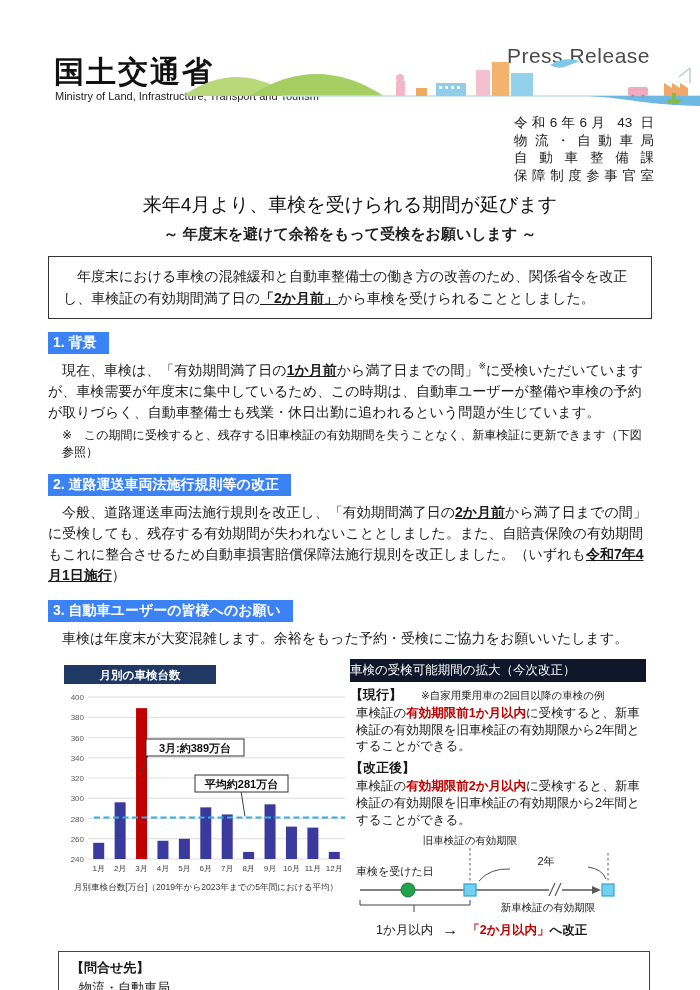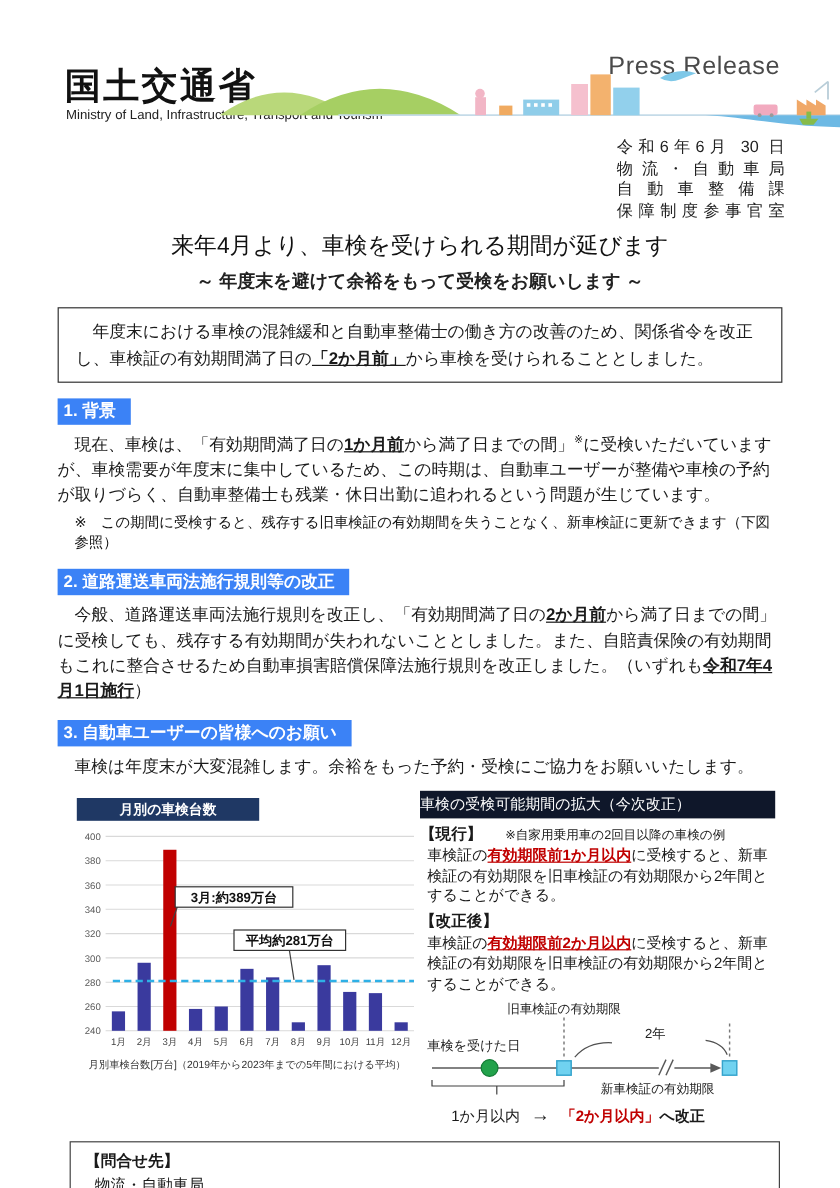--- a/index.html
+++ b/index.html
@@ -20,21 +20,21 @@
   
   .summary-box{margin:12px 48px 0;border:1.5px solid #333;padding:8px 14px;font-size:14px;line-height:1.6}
   
   .section{margin:13px 48px 0}
   .sec-heading{display:inline-block;background:#3b82f6;color:#fff;font-weight:bold;font-size:14px;padding:2px 12px 2px 5px}
   .sec-body{font-size:14px;line-height:1.52;margin:6px 0 0}
   .sec-note{font-size:12px;margin:3px 0 0;padding-left:14px;color:#111}
   
   .seg-b{font-weight:bold}
   .seg-b-u{font-weight:bold;text-decoration:underline}
-  .seg-red-u{color:#c00000;font-weight:bold;text-decoration:underline;-webkit-text-decoration-color:#c00000;text-decoration-color:#c00000}
+  .seg-red-u{color:#c00000;font-weight:bold;-webkit-text-decoration-color:#c00000;text-decoration-color:#c00000}
   .seg-red-b{color:#c00000;font-weight:bold}
   .seg-sup{vertical-align:super;font-size:.65em}
   
   .figures{display:flex;margin:10px 44px 0 58px;}
   .chart-col{width:292px}
   .right-panel{width:296px;font-size:12.5px}
   .panel-title{background:#0f172a;color:#fff;font-weight:normal;font-size:12.5px;text-align:left;padding:3px 0}
   .cr-row{display:flex;align-items:baseline;margin-top:4px}
   .cr-label{font-weight:bold;font-size:13px}
   .cr-note{font-size:10.5px;margin-left:19px;color:#222}
@@ -77,21 +77,21 @@
         <circle cx="465" cy="46" r="1.6" fill="#9a9a9a"></circle>
       <path d="M486,33 l8,5 v-5 l8,5 v-5 l8,5 v8 h-24 z" fill="#f0a868"></path>
       <line x1="512" y1="18" x2="512" y2="33" stroke="#b8cdd8" stroke-width="1.5"></line>
       <line x1="512" y1="18" x2="501" y2="27" stroke="#b8cdd8" stroke-width="1.5"></line>
       <path d="M488,49 h16 l-4,5 h-9 z" fill="#86bb4a"></path>
       <rect x="494" y="43" width="4" height="6" fill="#86bb4a"></rect>
     </svg>
   </div>
 
   <div class="date-block">
-    <div class="date-line">令和6年6月 30 日</div>
+    <div class="date-line">令和6年6月 43 日</div>
     <div class="date-line">物流・自動車局</div>
     <div class="date-line">自動車整備課</div>
     <div class="date-line">保障制度参事官室</div>
   </div>
 
   <div class="title">来年4月より、車検を受けられる期間が延びます</div>
   <div class="subtitle">～ 年度末を避けて余裕をもって受検をお願いします ～</div>
 
   <div class="summary-box"><span>　年度末における車検の混雑緩和と自動車整備士の働き方の改善のため、関係省令を改正し、車検証の有効期間満了日の</span><span class="seg-b-u">「2か月前」</span><span>から車検を受けられることとしました。</span></div>
 

